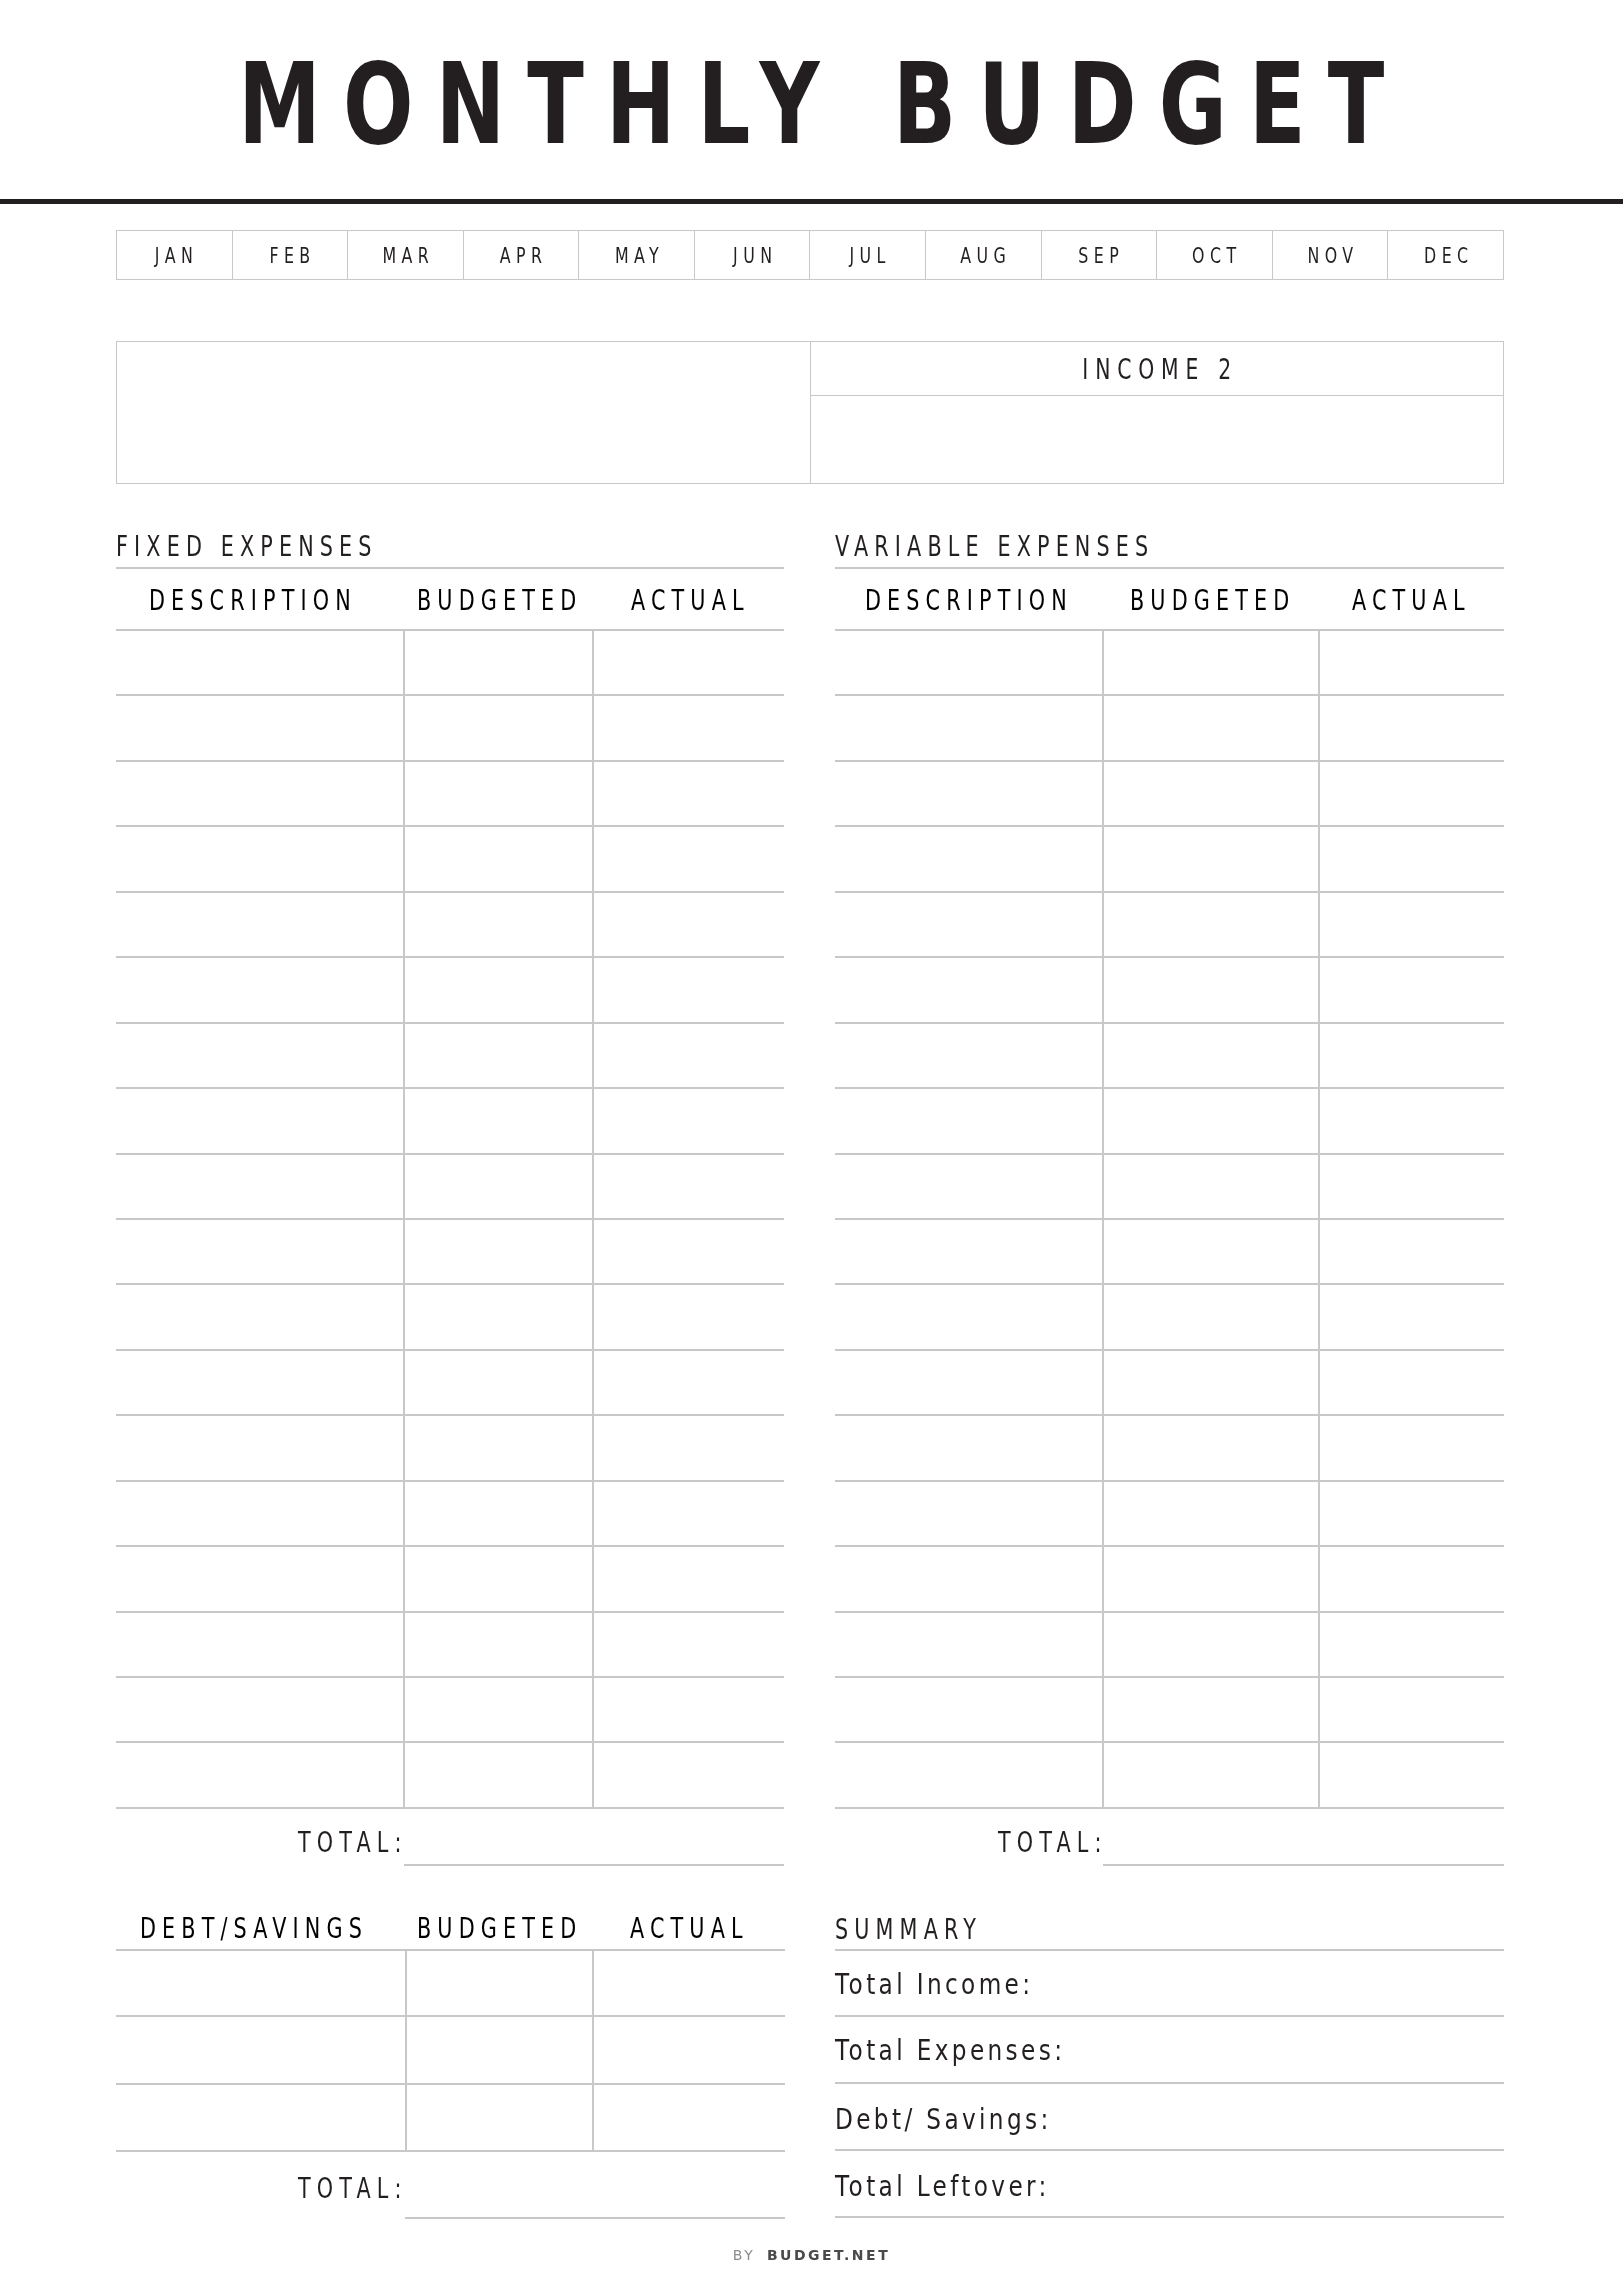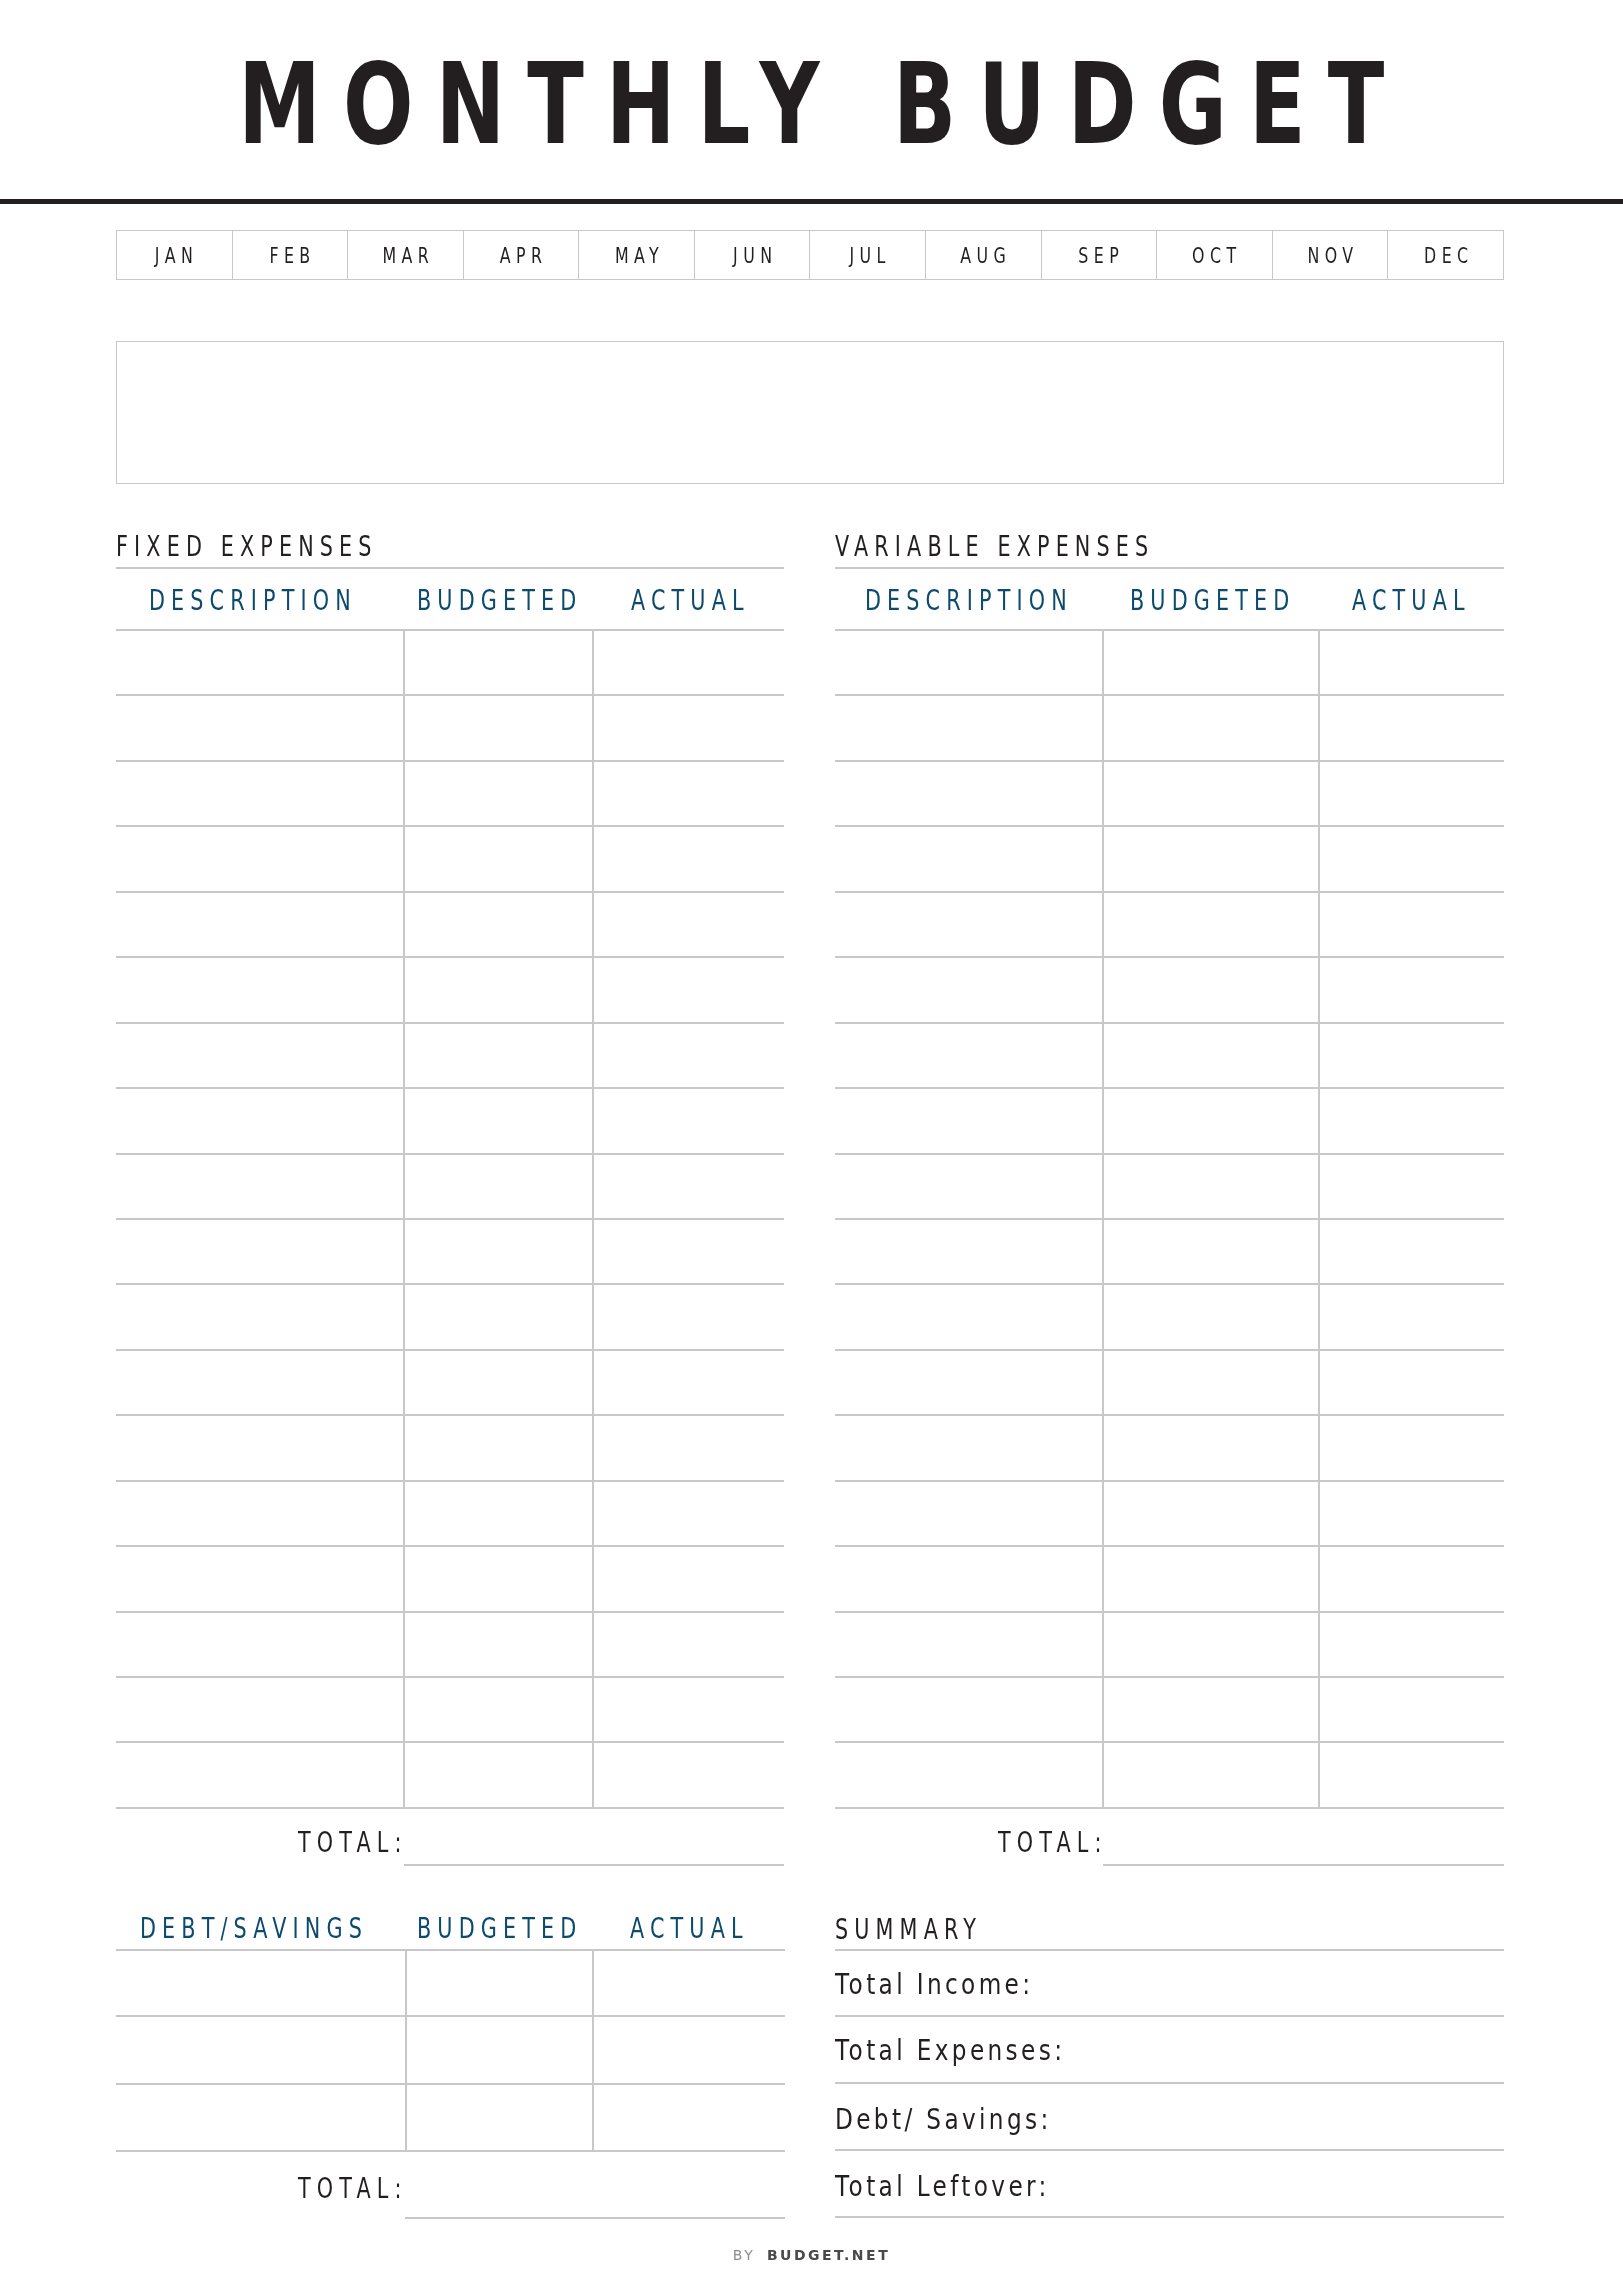--- a/index.html
+++ b/index.html
@@ -35,21 +35,21 @@
   .inc-col:first-child { border-left: none; }
   .inc-head { height: 53px; border-bottom: 1.7px solid #c8c8ca; display: flex; align-items: center; justify-content: center;
     font-family: "DejaVu Sans", sans-serif; font-size: 27.5px; letter-spacing: 9.2px; color: #231f20; }
   .inc-head span { display: inline-block; transform: scaleX(0.74); padding-left: 9.2px; }
   .inc-val { flex: 1; cursor: text; }
 
   .sect-title { position: absolute; font-family: "DejaVu Sans", sans-serif; font-size: 28px; letter-spacing: 8.3px;
     line-height: 1; white-space: nowrap; color: #231f20; }
   .sect-title span, .col-head span, .total-label span { display: inline-block; transform: scaleX(0.74); transform-origin: left top; }
   .col-head { position: absolute; font-family: "DejaVu Sans", sans-serif; font-size: 28px; letter-spacing: 8.3px;
-    line-height: 1; white-space: nowrap; color: #0c4a6e; }
+    line-height: 1; white-space: nowrap; color: #000000; }
   .total-label { position: absolute; font-family: "DejaVu Sans", sans-serif; font-size: 28px; letter-spacing: 8.3px;
     line-height: 1; white-space: nowrap; color: #231f20; }
 
   .sum-label { position: absolute; font-family: "DejaVu Sans", sans-serif; font-size: 29px; letter-spacing: 4.2px;
     line-height: 1; white-space: nowrap; color: #231f20; }
   .sum-label span { display: inline-block; transform: scaleX(0.8); transform-origin: left top; }
 
   .cell { position: absolute; cursor: text; }
 
   #footer { position: absolute; left: 0; width: 1623px; top: 2248px; text-align: center;
@@ -99,20 +99,26 @@
     </div>
   <div class="month">
       <span>DEC</span>
     </div>
 </div>
 
 <div id="income">
   <div class="inc-col">
     <div class="inc-val"></div>
   </div>
+  <div class="inc-col">
+    <div class="inc-head">
+        <span>INCOME 2</span>
+      </div>
+    <div class="inc-val"></div>
+  </div>
 </div>
 
 <div class="sect-title" style="left:116px; top:533px;"><span>FIXED EXPENSES</span></div>
 <div class="hline" style="left:116px; top:567px; width:668px;"></div>
 <div class="col-head" style="left:149px; top:587px;"><span>DESCRIPTION</span></div>
 <div class="col-head" style="left:417px; top:587px;"><span>BUDGETED</span></div>
 <div class="col-head" style="left:631px; top:587px;"><span>ACTUAL</span></div>
 <div id="fixed-grid">
     <div class="hline" style="left:116px;top:629px;width:668px;"></div>
     <div>

